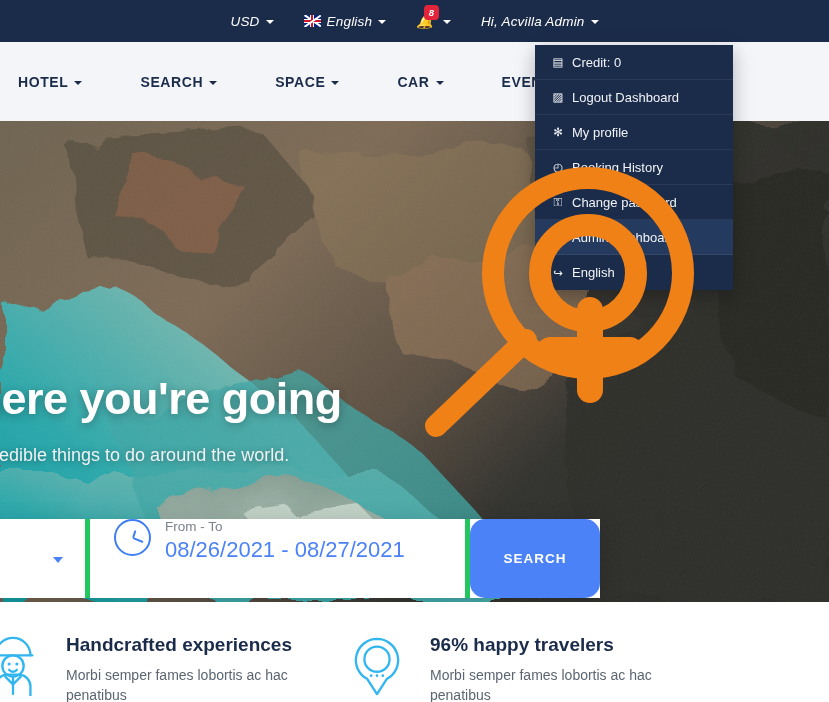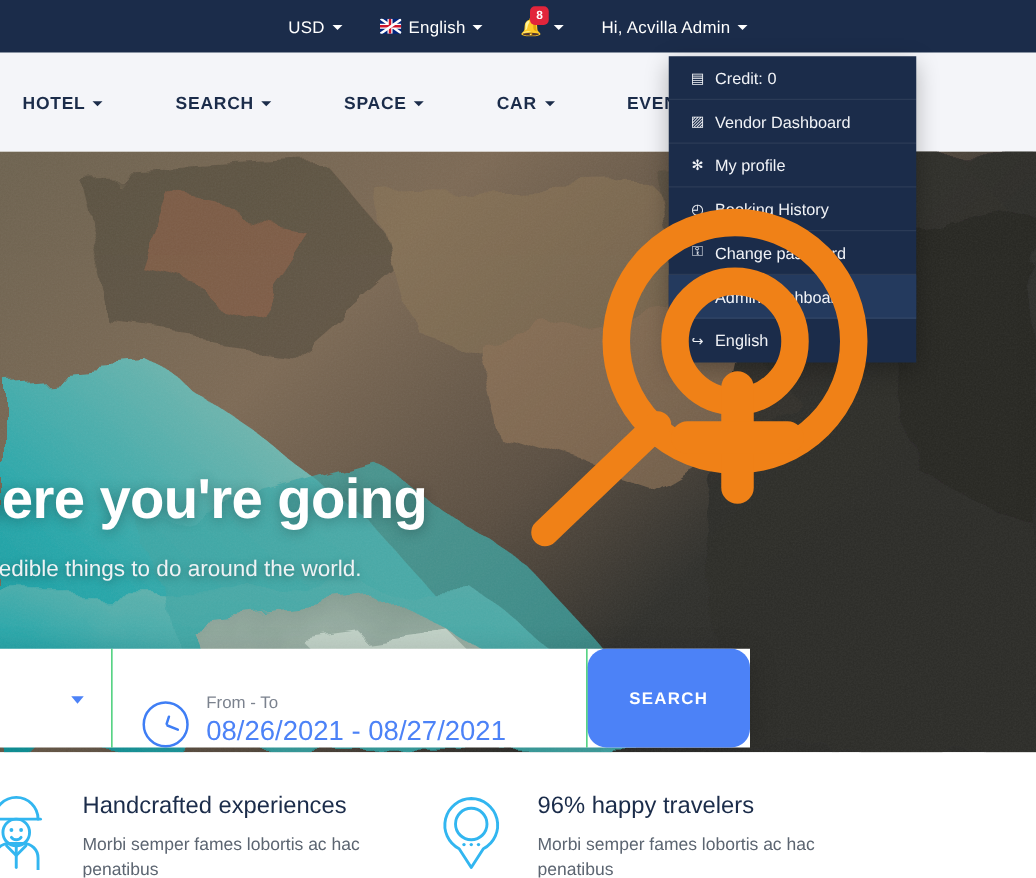--- a/index.html
+++ b/index.html
@@ -10,20 +10,21 @@
     background: #ffffff;
   }
   .page { position: relative; width: 829px; height: 702px; overflow: hidden; }
 
   
   .topbar {
     position: absolute; top: 0; left: 0; width: 829px; height: 42px;
     background: #1b2c4a;
     display: flex; align-items: center; justify-content: center;
     z-index: 40;
+    font-style: italic;
   }
   .topbar-inner { display: flex; align-items: center; gap: 30px; }
   .tb-item {
     display: flex; align-items: center; gap: 6px;
     color: #ffffff; font-size: 13.5px; letter-spacing: .2px;
     cursor: pointer; position: relative; white-space: nowrap;
   }
   .caret {
     display: inline-block; width: 0; height: 0; position: relative; top: 1px;
     border-left: 4px solid transparent; border-right: 4px solid transparent;
@@ -119,22 +120,22 @@
   }
 
   
   .searchbar {
     position: absolute; left: -140px; top: 398px;
     width: 740px; height: 79px; background: #ffffff;
     display: flex; align-items: stretch; z-index: 20;
     box-shadow: 0 5px 22px rgba(0,0,0,.16);
   }
   .sf-field {
-    position: relative; display: flex; align-items: flex-end;
-    border-right: 1px solid #22c55e;
+    position: relative; display: flex; align-items: flex-start;
+    border-right: 5px solid #22c55e;
   }
   .sf-dest { width: 230px; padding-left: 28px; }
   .sf-date { width: 380px; padding-left: 24px; gap: 14px; }
   .sf-caret {
     position: absolute; right: 22px; top: 50%; margin-top: -2px;
     width: 0; height: 0;
     border-left: 5px solid transparent; border-right: 5px solid transparent;
     border-top: 6px solid #4c82f7;
   }
   .clock-ico {
@@ -158,21 +159,21 @@
 
   
   .features {
     position: absolute; top: 602px; left: 0; width: 829px; height: 100px;
     background: #ffffff; display: flex; align-items: flex-start; z-index: 15;
   }
   .feature { display: flex; align-items: flex-start; gap: 22px; padding-top: 32px; }
   .f1 { padding-left: 0; margin-left: -18px; width: 380px; }
   .f2 { padding-left: 0; margin-left: -16px; width: 380px; }
   .f-ico { width: 62px; height: 62px; flex: none; }
-  .f-title { color: #1b2c4a; font-size: 19px; font-weight: normal; margin-bottom: 9px; }
+  .f-title { color: #1b2c4a; font-size: 19px; font-weight: bold; margin-bottom: 9px; }
   .f-desc { color: #5c6571; font-size: 14px; line-height: 1.45; max-width: 255px; }
 
   
   .cursor-zoom {
     position: absolute; left: 398px; top: 128px;
     width: 300px; height: 320px; z-index: 90; pointer-events: none;
   }
 </style>
 </head>
 <body>
@@ -358,21 +359,21 @@
     </div>
   </div>
 
   <div class="user-menu">
     <div class="um-item">
       <span class="um-ico">▤</span>
       <span>Credit: 0</span>
     </div>
     <div class="um-item">
       <span class="um-ico">▨</span>
-      <span>Vendor Dashboard</span>
+      <span>Logout Dashboard</span>
     </div>
     <div class="um-item">
       <span class="um-ico">✻</span>
       <span>My profile</span>
     </div>
     <div class="um-item">
       <span class="um-ico">◴</span>
       <span>Booking History</span>
     </div>
     <div class="um-item">

